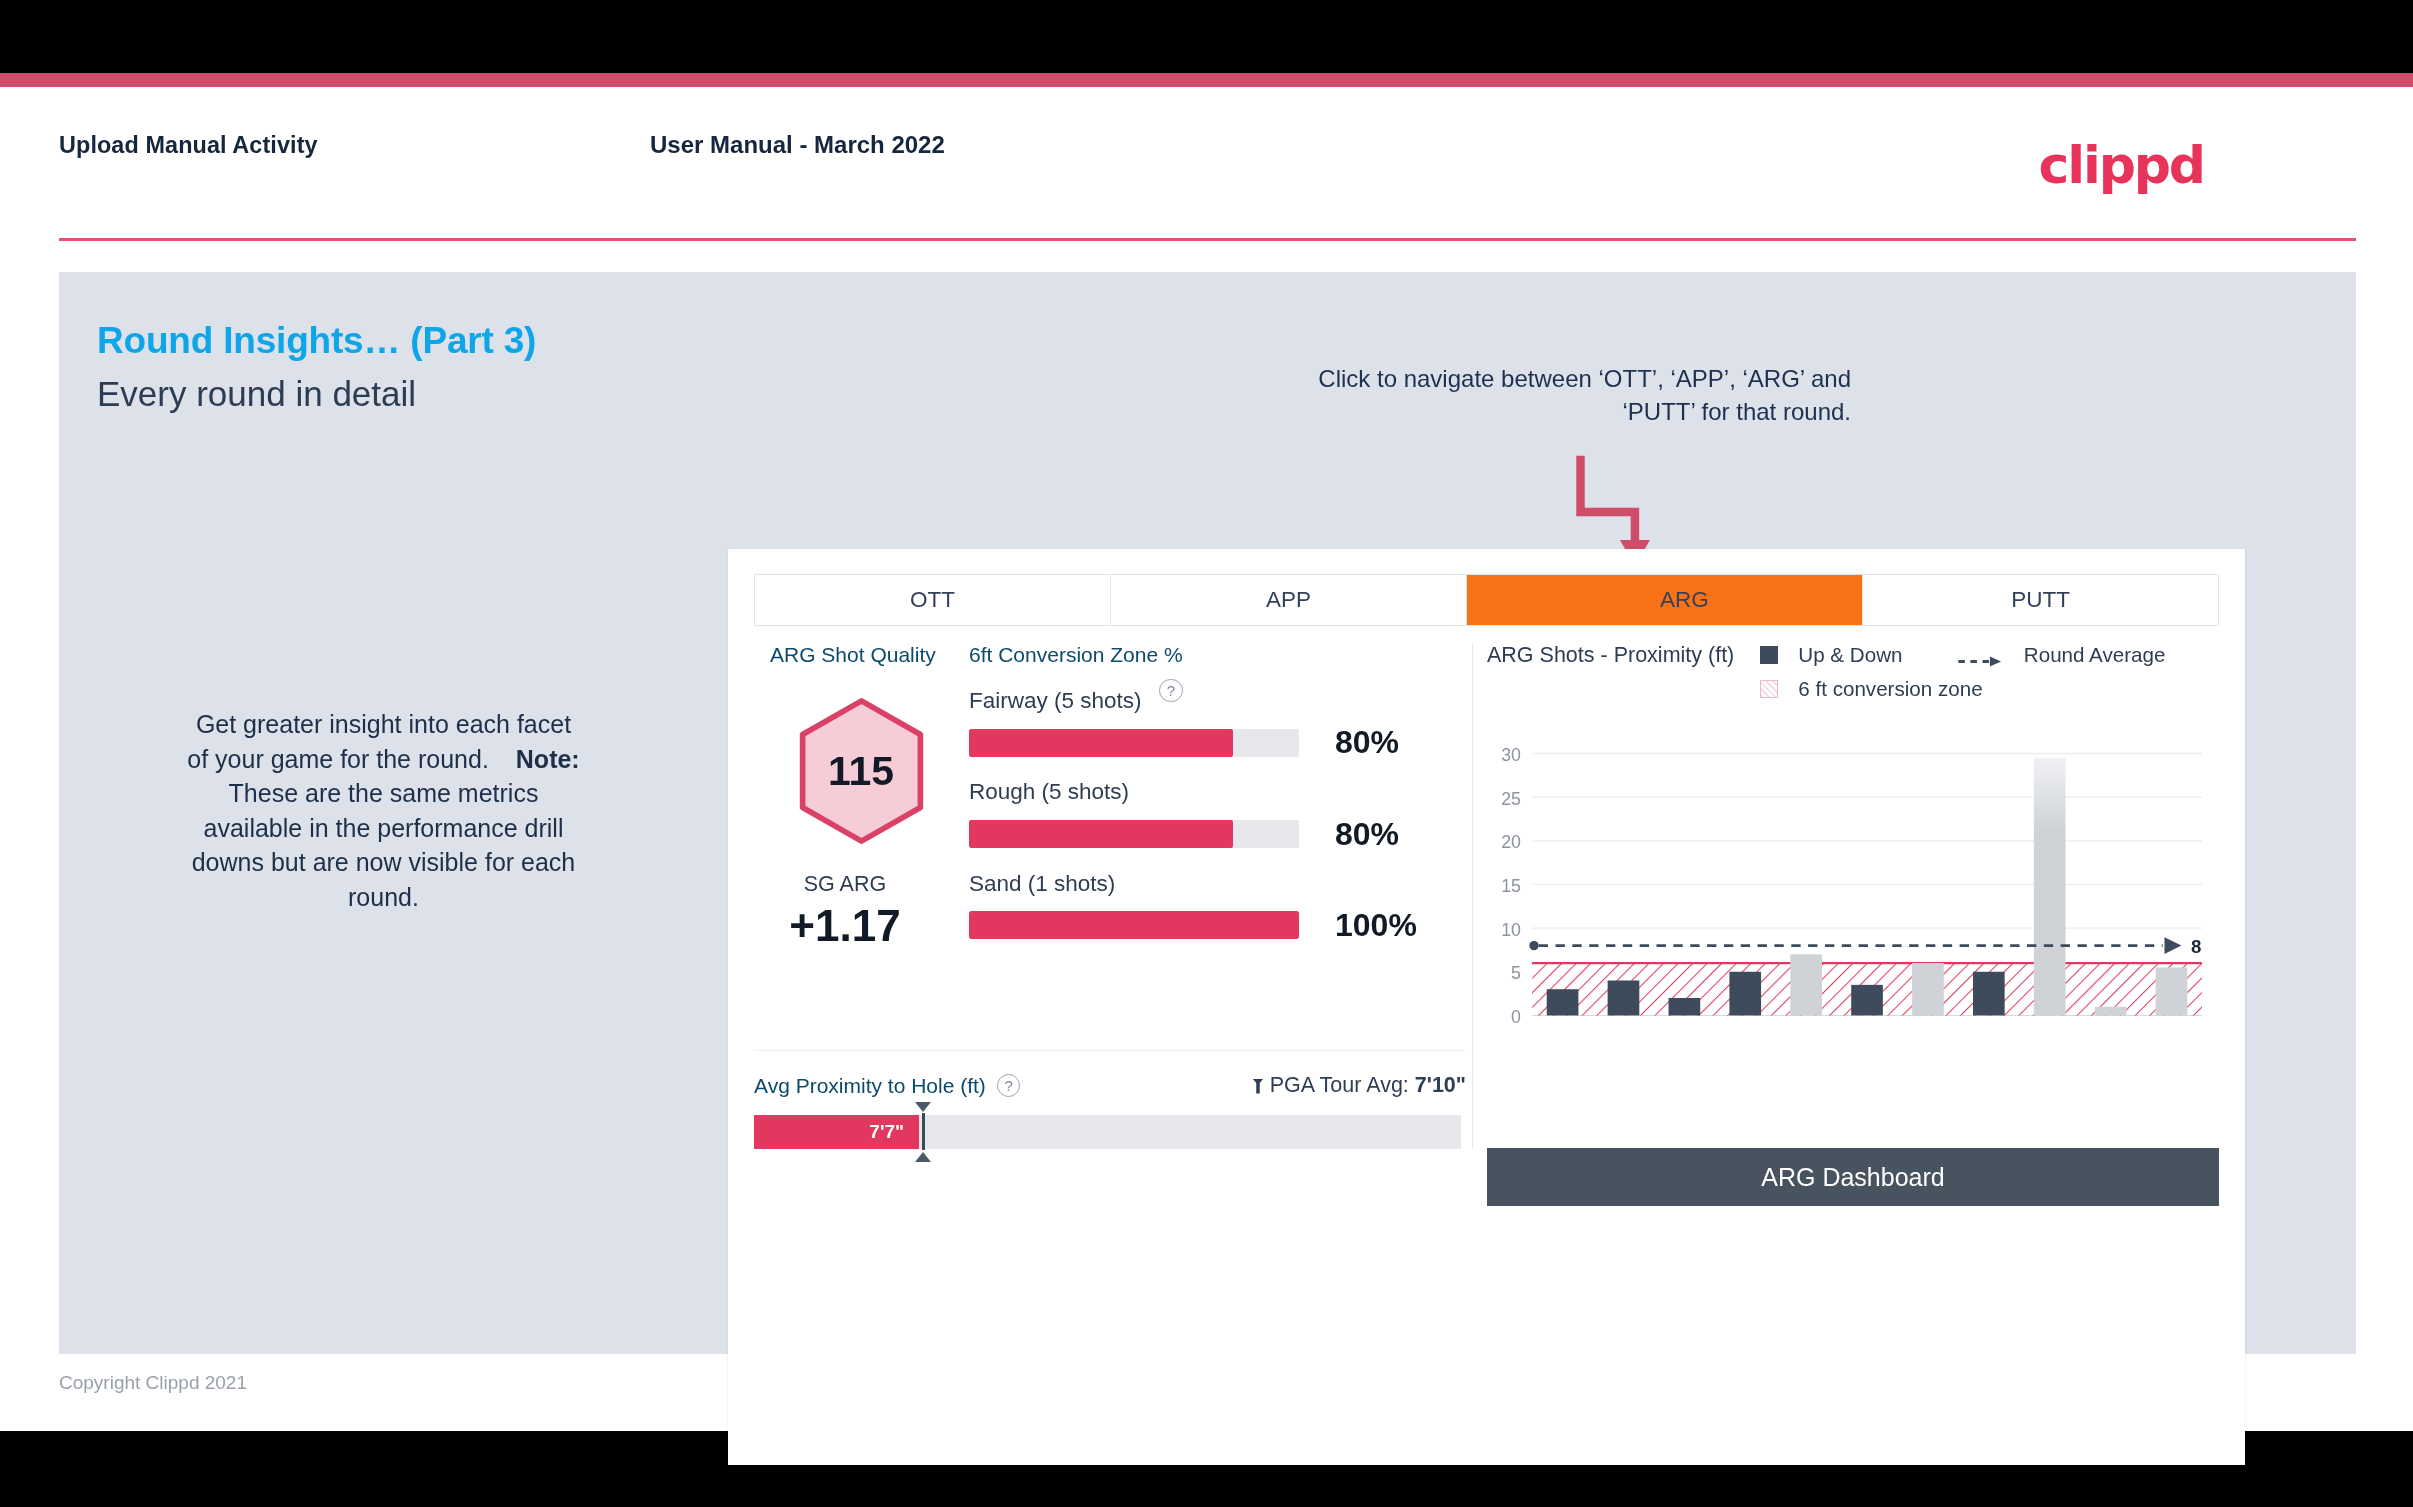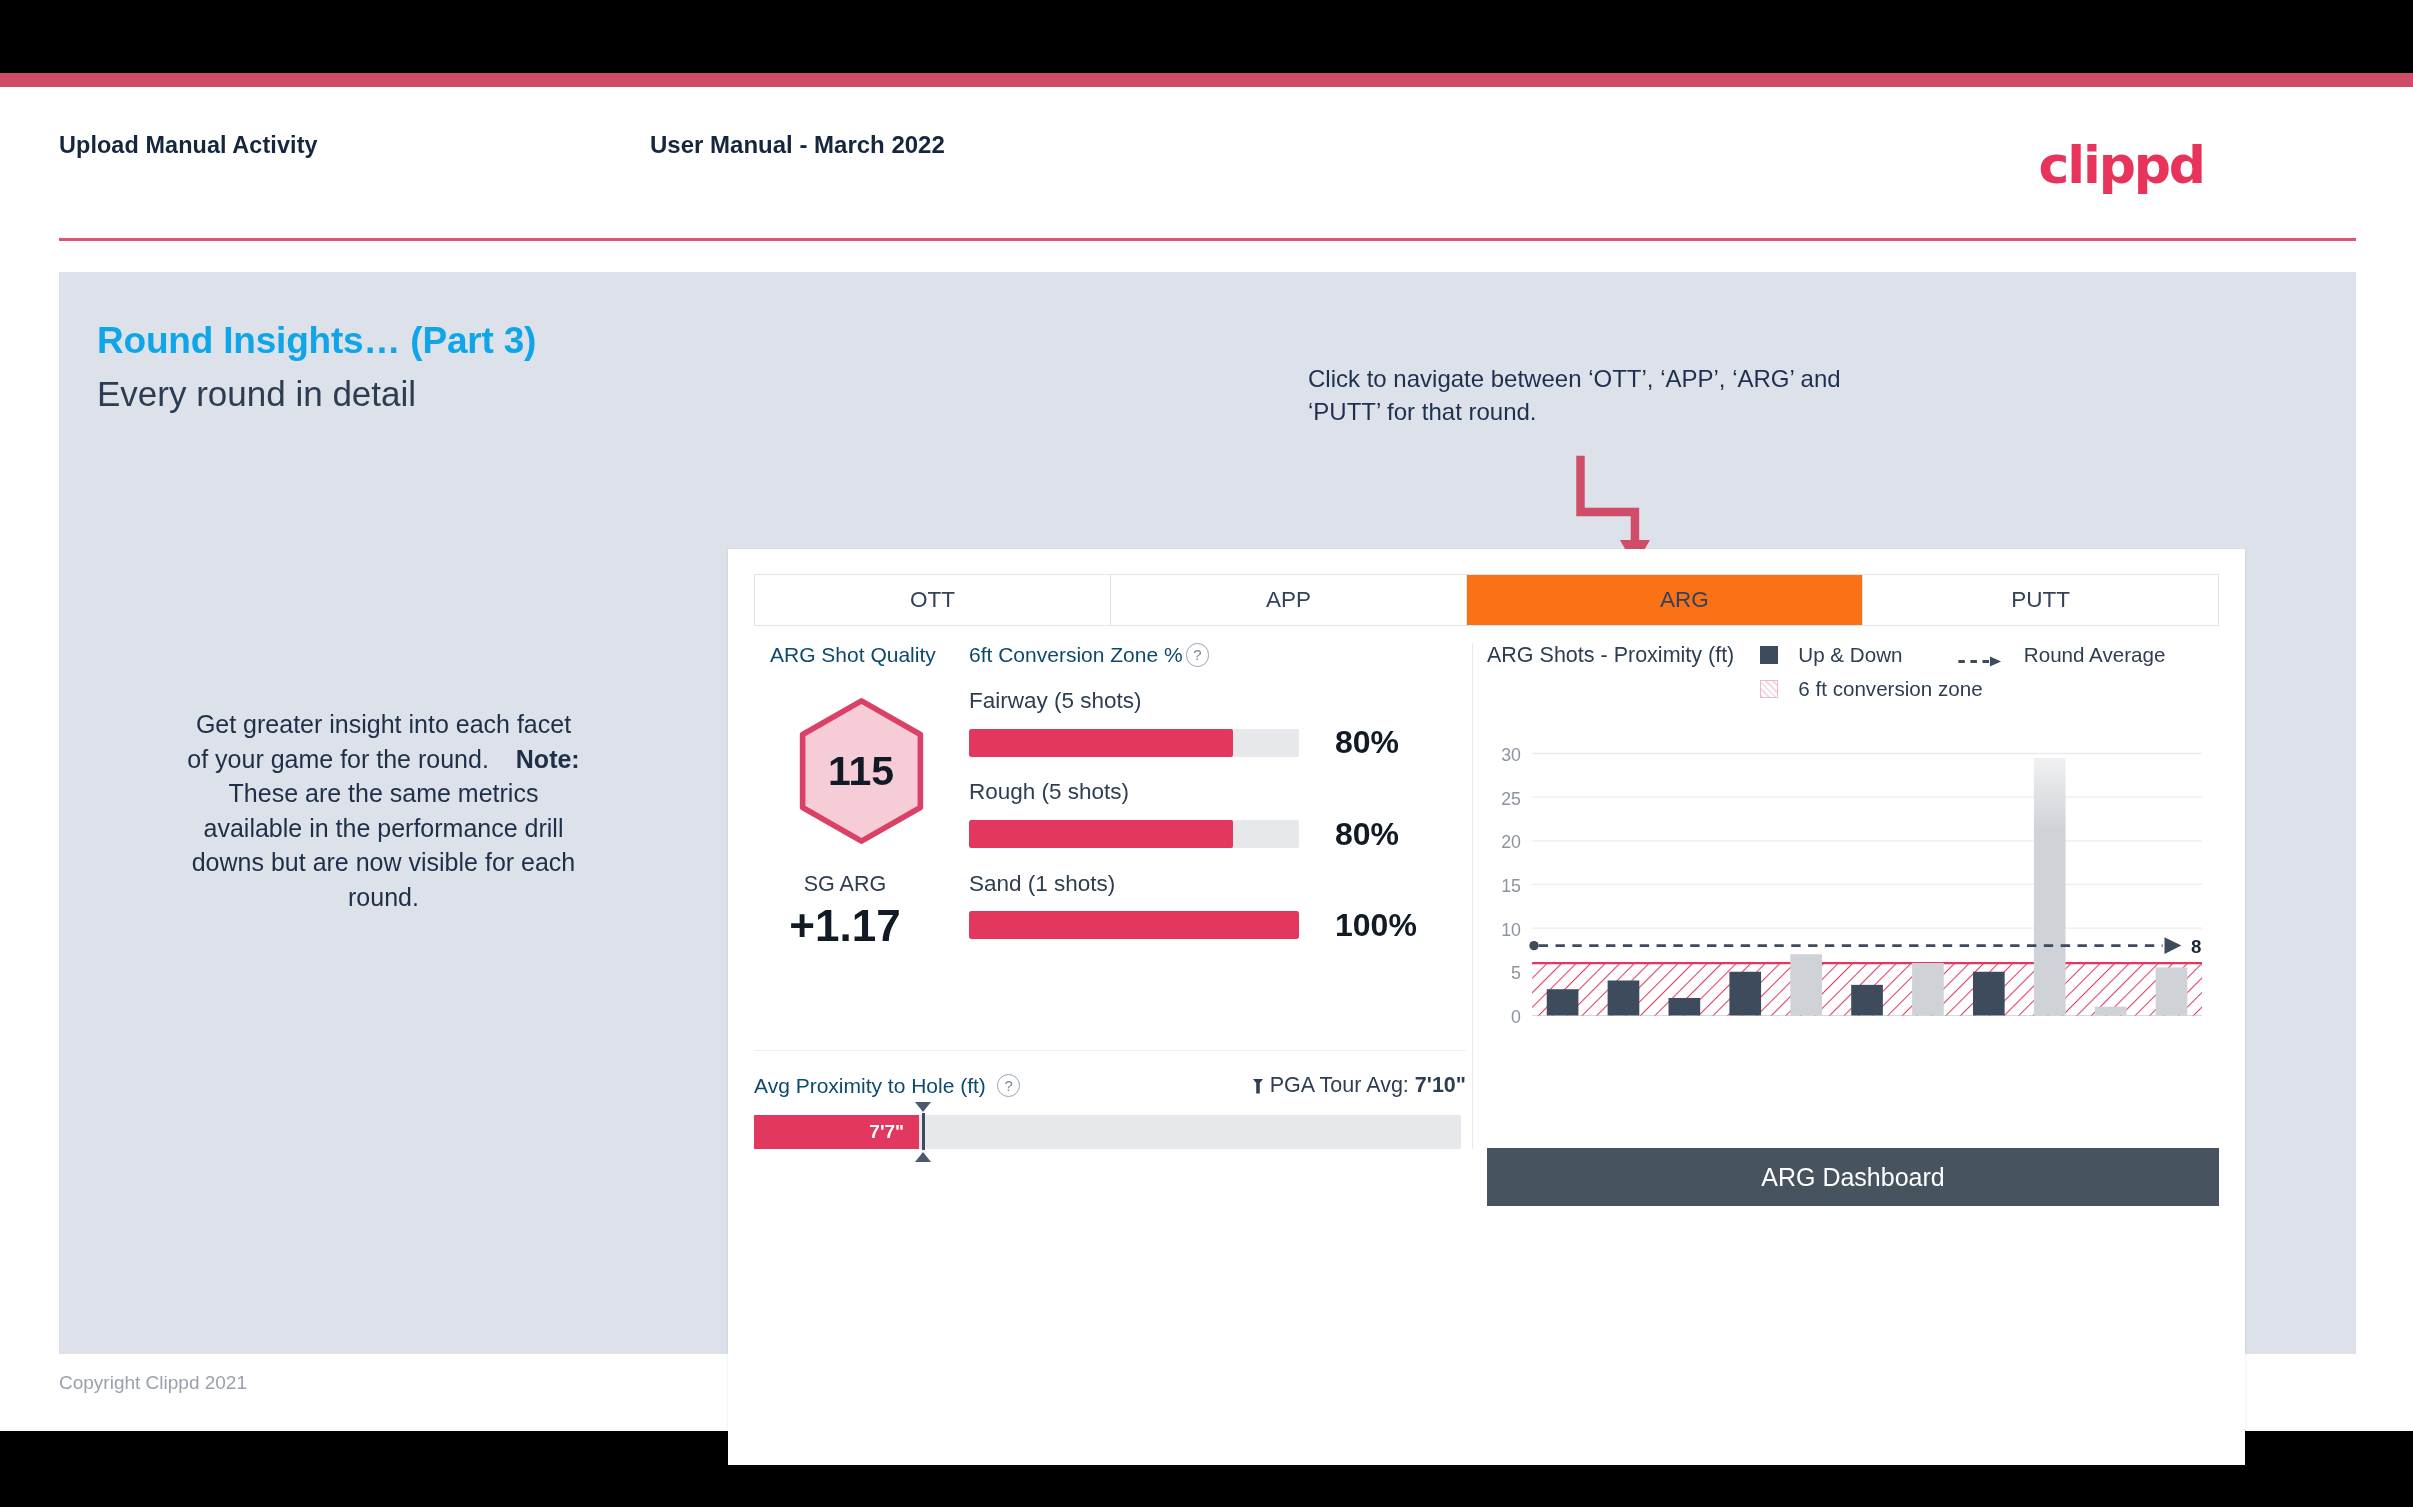--- a/index.html
+++ b/index.html
@@ -72,21 +72,21 @@
   }
   .title-h2 {
     position: absolute; left: 97px; top: 374px;
     font-size: 35px; font-weight: 400; color: #2b3c53;
   }
 
   
   .callout {
     position: absolute; left: 1308px; top: 363px;
     width: 543px;
-    text-align: left;
+    text-align: right;
     font-size: 24px; line-height: 1.36; color: #1e3050;
   }
   .arrow-svg {
     position: absolute; left: 1573px; top: 450px;
   }
 
   
   .left-copy {
     position: absolute; left: 187px; top: 707px;
     width: 393px;
@@ -126,21 +126,21 @@
   .left-pane { position: absolute; left: 26px; top: 94px; width: 712px; }
   .right-pane { position: absolute; left: 759px; top: 94px; width: 732px; }
   .v-divider {
     position: absolute; left: 744px; top: 94px;
     width: 0.9px; height: 506px; background: #e7e9ec;
   }
 
   .sec-label {
     font-size: 21px; color: #0c4a6e; white-space: nowrap;
   }
-  .row-head { display: flex; align-items: center; gap: 3px; }
+  .row-head { display: flex; align-items: flex-end; gap: 12px; flex-direction: column; }
 
   .qmark {
     display: inline-flex; align-items: center; justify-content: center;
     width: 23.4px; height: 23.4px; border-radius: 50%;
     border: 1.5px solid #9aa3b1; color: #7d8795;
     font-size: 15px; line-height: 1; cursor: pointer;
     font-family: "Liberation Sans", sans-serif;
   }
 
   

